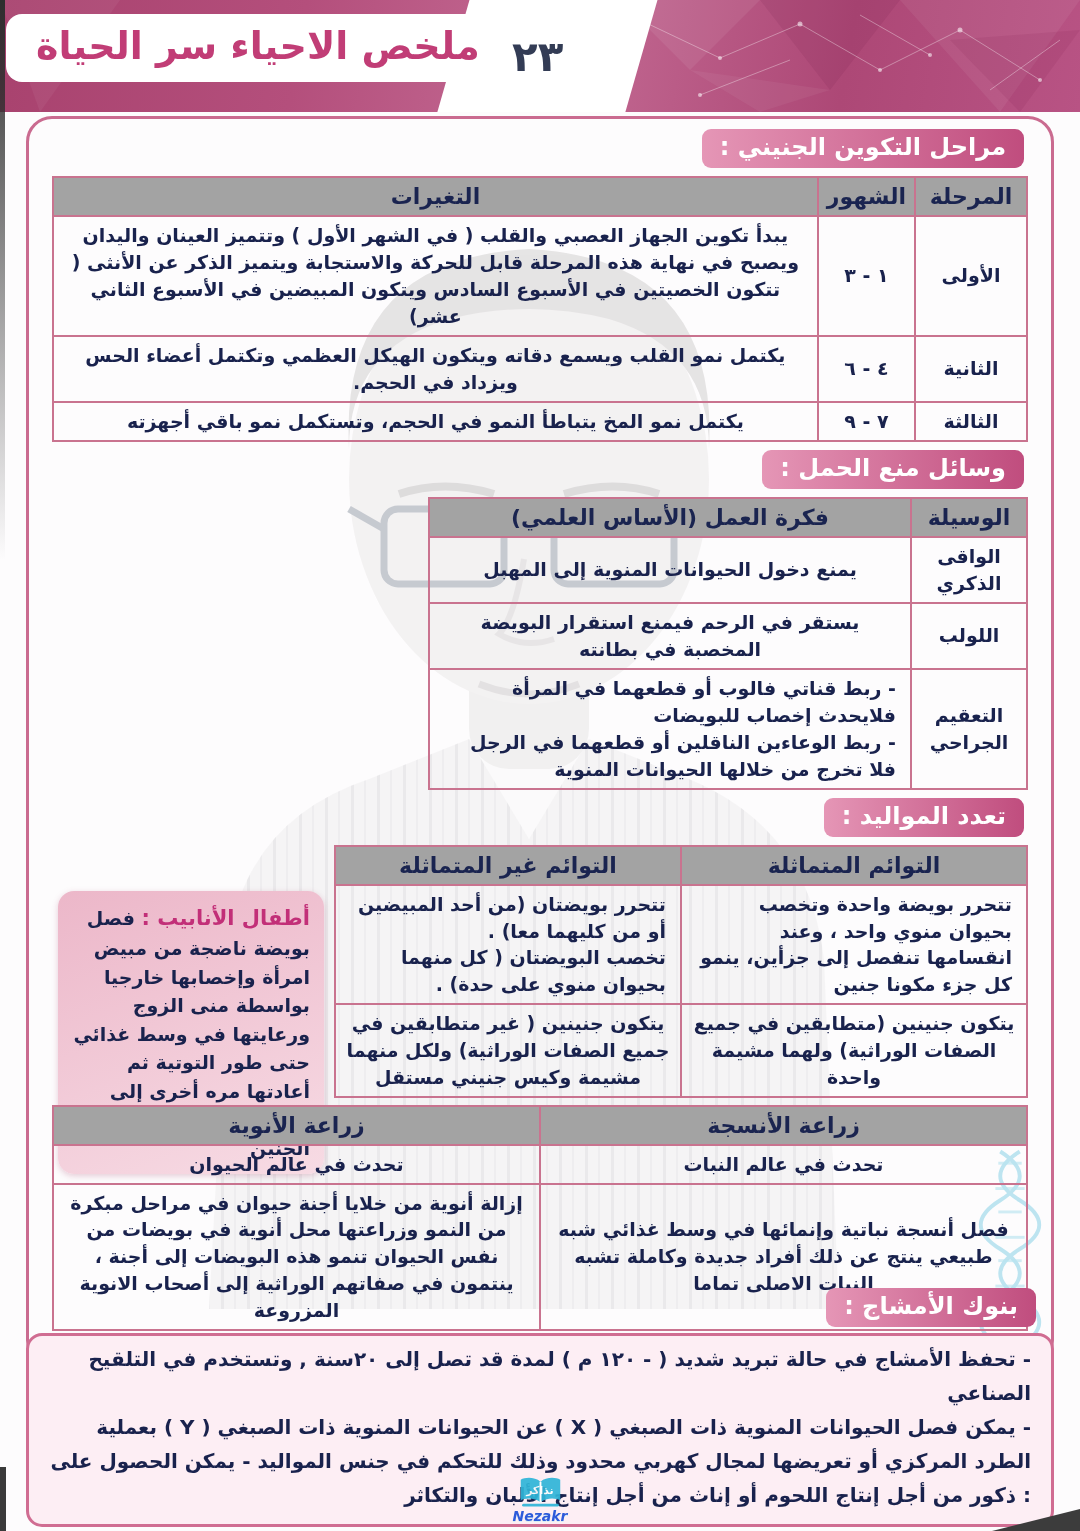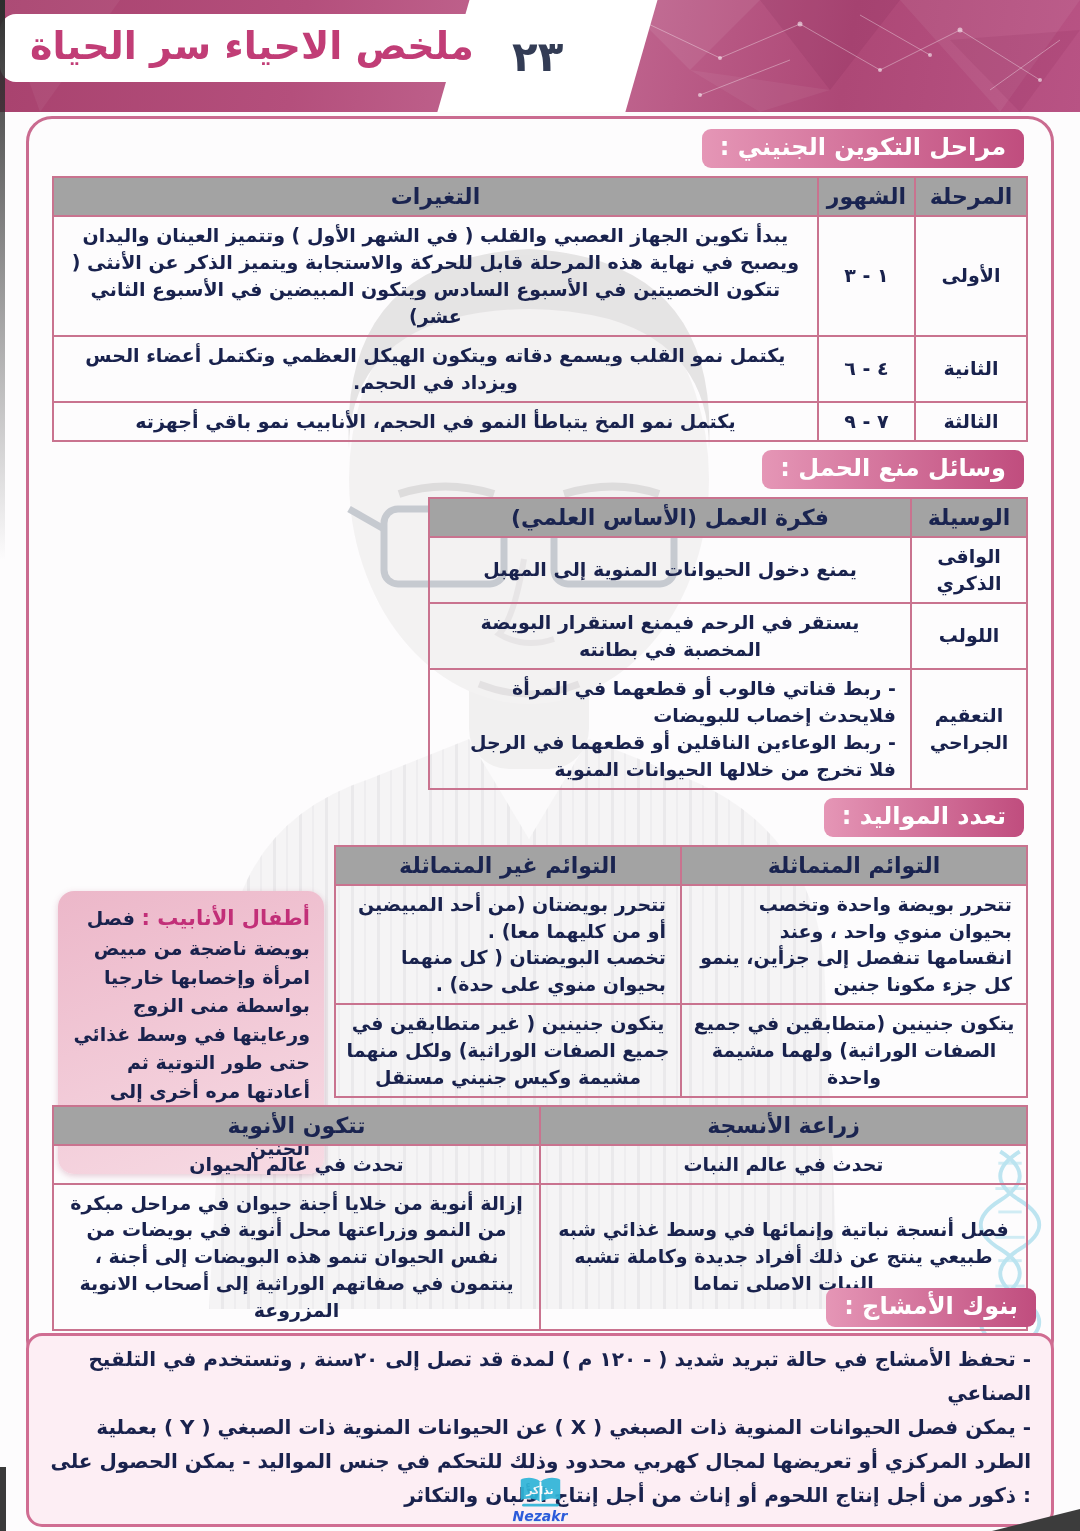--- a/index.html
+++ b/index.html
@@ -11,21 +11,21 @@
   .page { position:relative; width:1080px; height:1531px; background:#fdfcfd; overflow:hidden; }
 
   
   .topbar { position:relative; height:112px;
     background:linear-gradient(100deg,#a8426e 0%,#b44f7c 28%,#c univers 0%) , #b04a78;
     background:linear-gradient(100deg,#a8426e 0%,#b44f7c 28%,#c36a93 52%,#ad4876 78%,#b85384 100%);
     overflow:hidden; }
   .pattern { position:absolute; inset:0; width:100%; height:100%; }
   .white-slash { position:absolute; left:452px; top:-14px; width:188px; height:150px;
     background:#ffffff; transform:skewX(-16deg); }
-  .title-box { position:absolute; left:0; top:14px; background:#ffffff;
+  .title-box { position:absolute; left:6px; top:14px; background:#ffffff;
     border-radius:16px; padding:10px 30px 14px; }
   .title-box span { color:#c13d76; font-size:38px; font-weight:bold; letter-spacing:-1px; }
   .page-num { position:absolute; left:512px; top:32px; color:#333c55;
     font-size:42px; font-weight:bold; }
 
   
   .frame { position:relative; margin:4px 26px 0; height:1250px;
     border:3px solid #ca6b90; border-radius:26px; padding:10px 23px; overflow:hidden; }
   .figure { position:absolute; left:140px; top:60px; width:700px; height:1130px;
     opacity:.55; z-index:0; pointer-events:none; }
@@ -182,21 +182,21 @@
           <td>يبدأ تكوين الجهاز العصبي والقلب ( في الشهر الأول ) وتتميز العينان واليدان ويصبح في نهاية هذه المرحلة قابل للحركة والاستجابة ويتميز الذكر عن الأنثى ( تتكون الخصيتين في الأسبوع السادس ويتكون المبيضين في الأسبوع الثاني عشر)</td>
         </tr>
         <tr>
           <td class="cell-strong">الثانية</td>
           <td class="cell-strong">٤ - ٦</td>
           <td>يكتمل نمو القلب ويسمع دقاته ويتكون الهيكل العظمي وتكتمل أعضاء الحس ويزداد في الحجم.</td>
         </tr>
         <tr>
           <td class="cell-strong">الثالثة</td>
           <td class="cell-strong">٧ - ٩</td>
-          <td>يكتمل نمو المخ يتباطأ النمو في الحجم، الأنابيب نمو باقي أجهزته</td>
+          <td>يكتمل نمو المخ يتباطأ النمو في الحجم، وتستكمل نمو باقي أجهزته</td>
         </tr>
       </tbody>
     </table>
 
     <div class="badge">وسائل منع الحمل :</div>
 
     <table class="tbl t-contra">
       <colgroup>
           <col style="width:116px">
           <col>
@@ -257,21 +257,21 @@
     </div>
 
     <table class="tbl t-culture">
       <colgroup>
           <col style="width:50%">
           <col style="width:50%">
         </colgroup>
       <thead>
         <tr>
           <th>زراعة الأنسجة</th>
-          <th>تتكون الأنوية</th>
+          <th>زراعة الأنوية</th>
         </tr>
       </thead>
       <tbody>
         <tr>
           <td class="cell-strong">تحدث في عالم النبات</td>
           <td class="cell-strong">تحدث في عالم الحيوان</td>
         </tr>
         <tr>
           <td>فصل أنسجة نباتية وإنمائها في وسط غذائي شبه طبيعي ينتج عن ذلك أفراد جديدة وكاملة تشبه النبات الاصلى تماما</td>
           <td>إزالة أنوية من خلايا أجنة حيوان في مراحل مبكرة من النمو وزراعتها محل أنوية في بويضات من نفس الحيوان تنمو هذه البويضات إلى أجنة ، ينتمون في صفاتهم الوراثية إلى أصحاب الانوية المزروعة</td>

